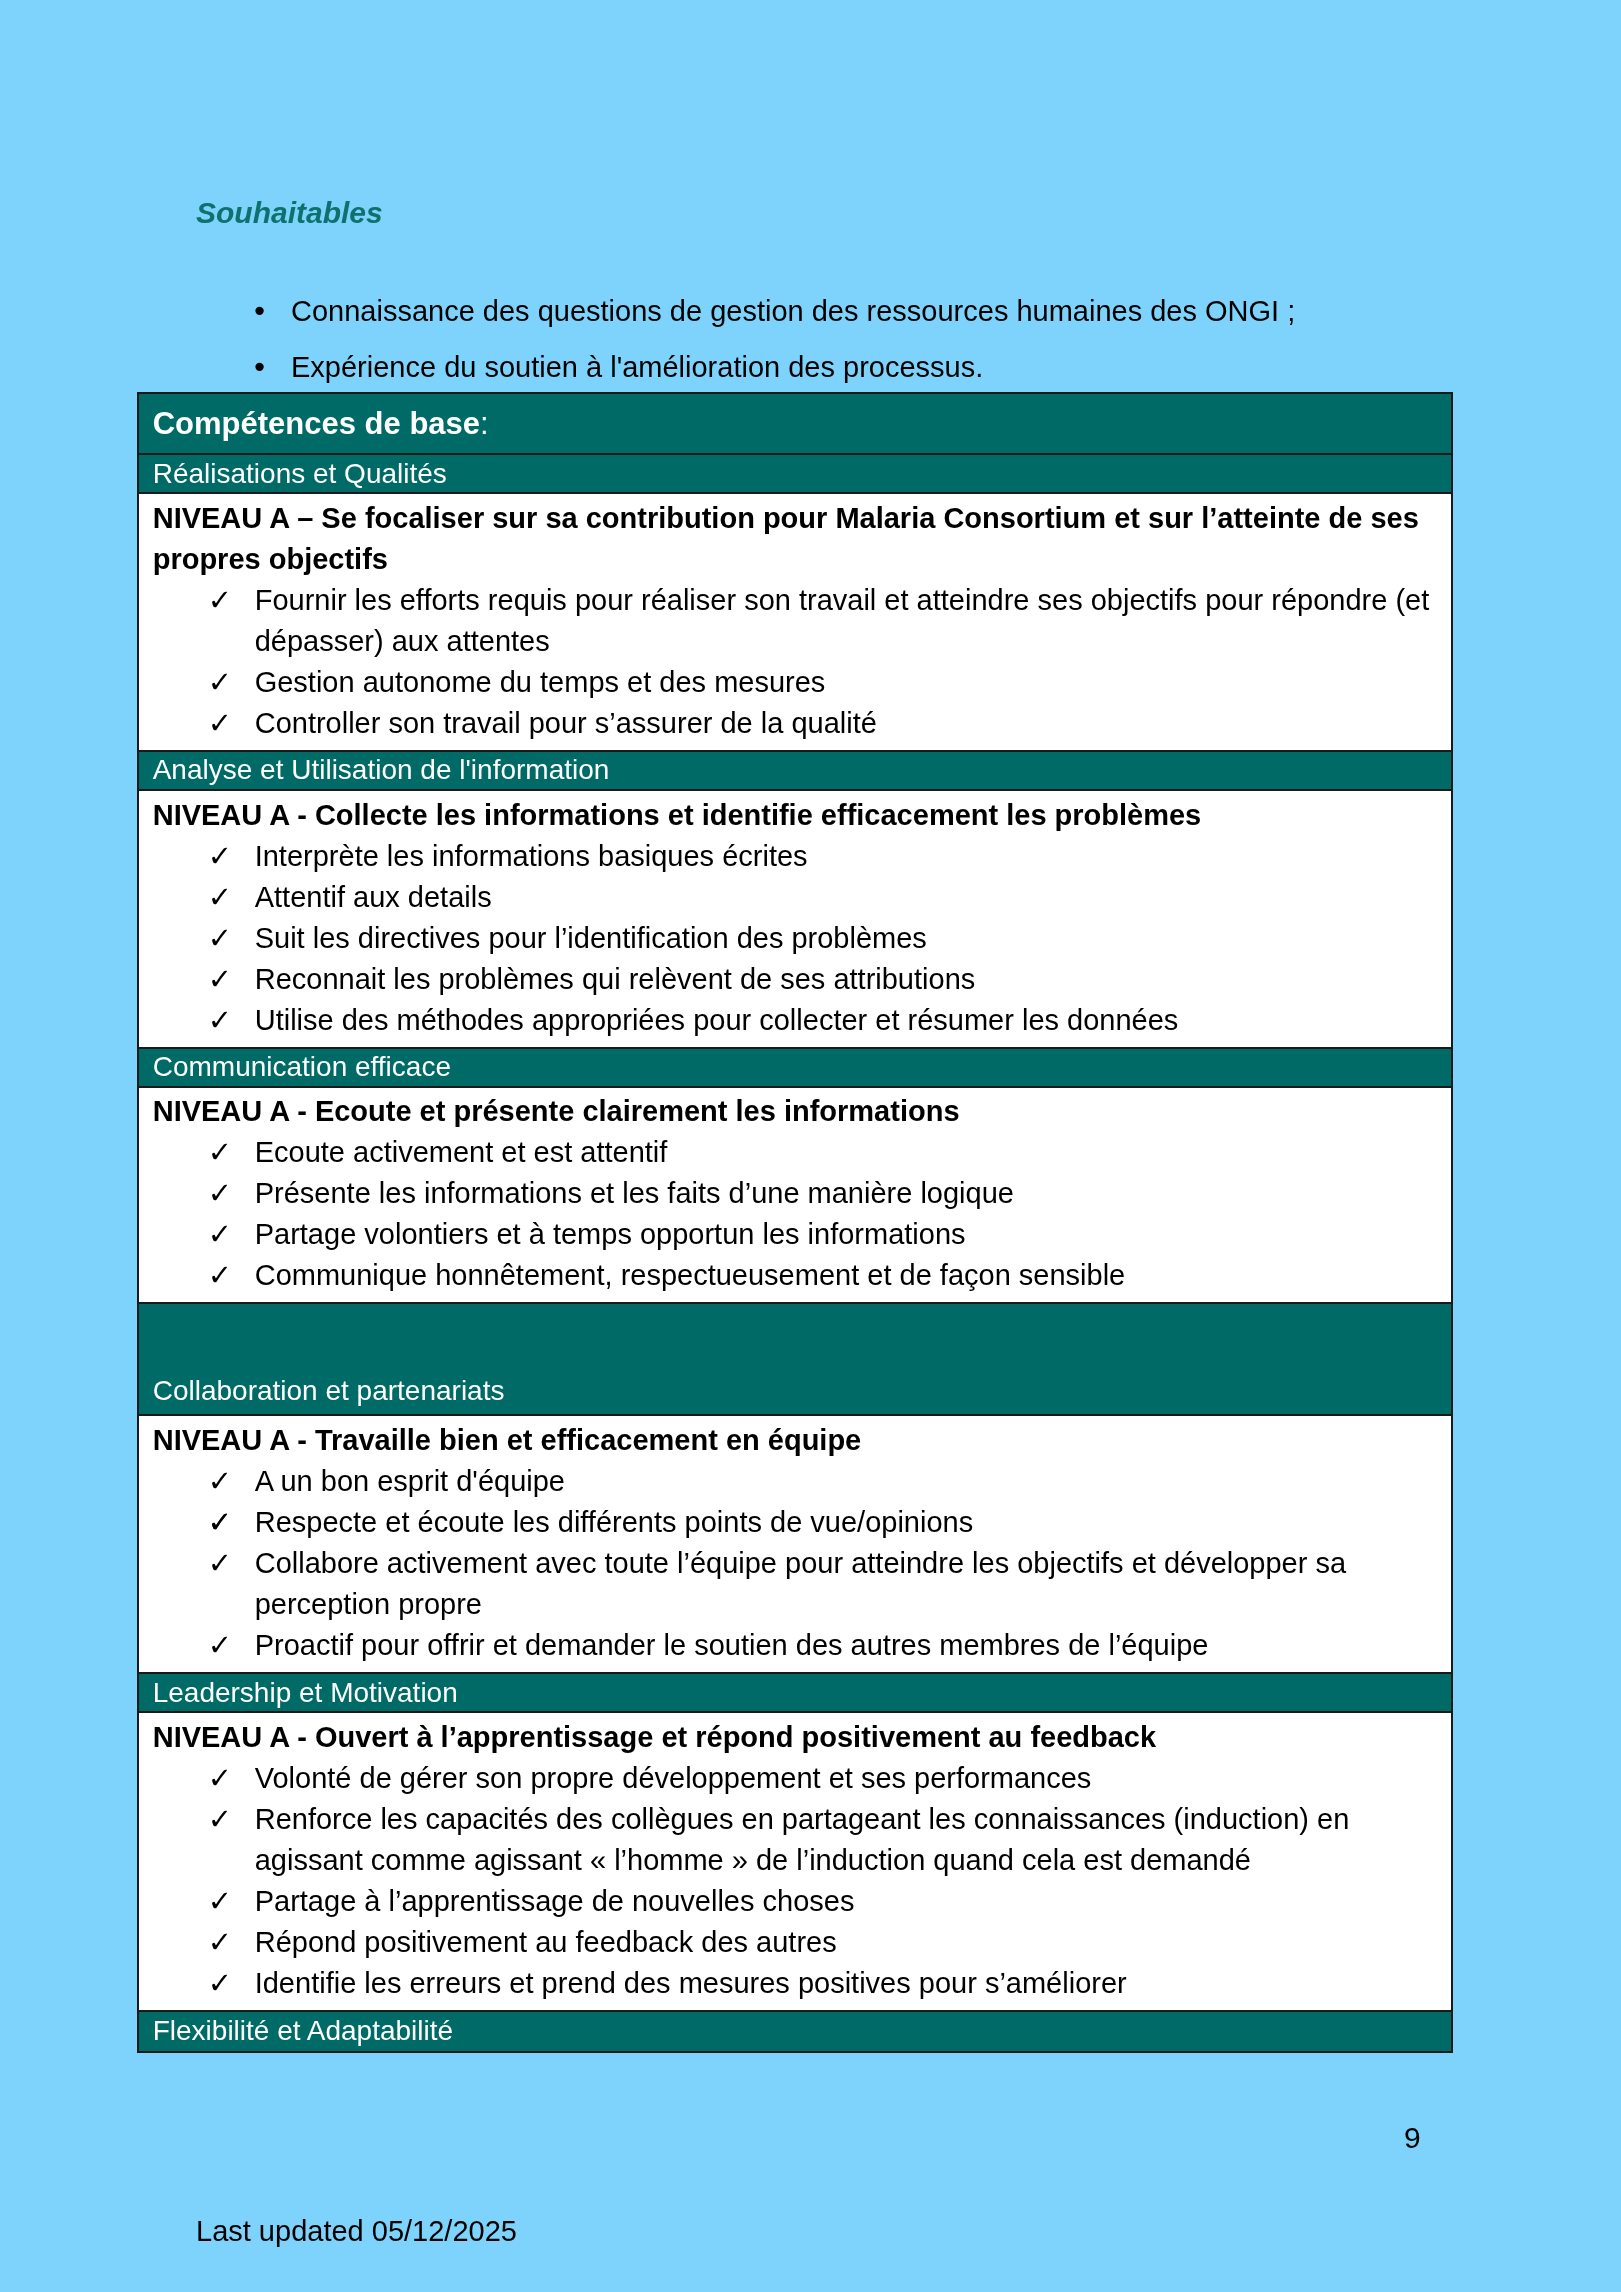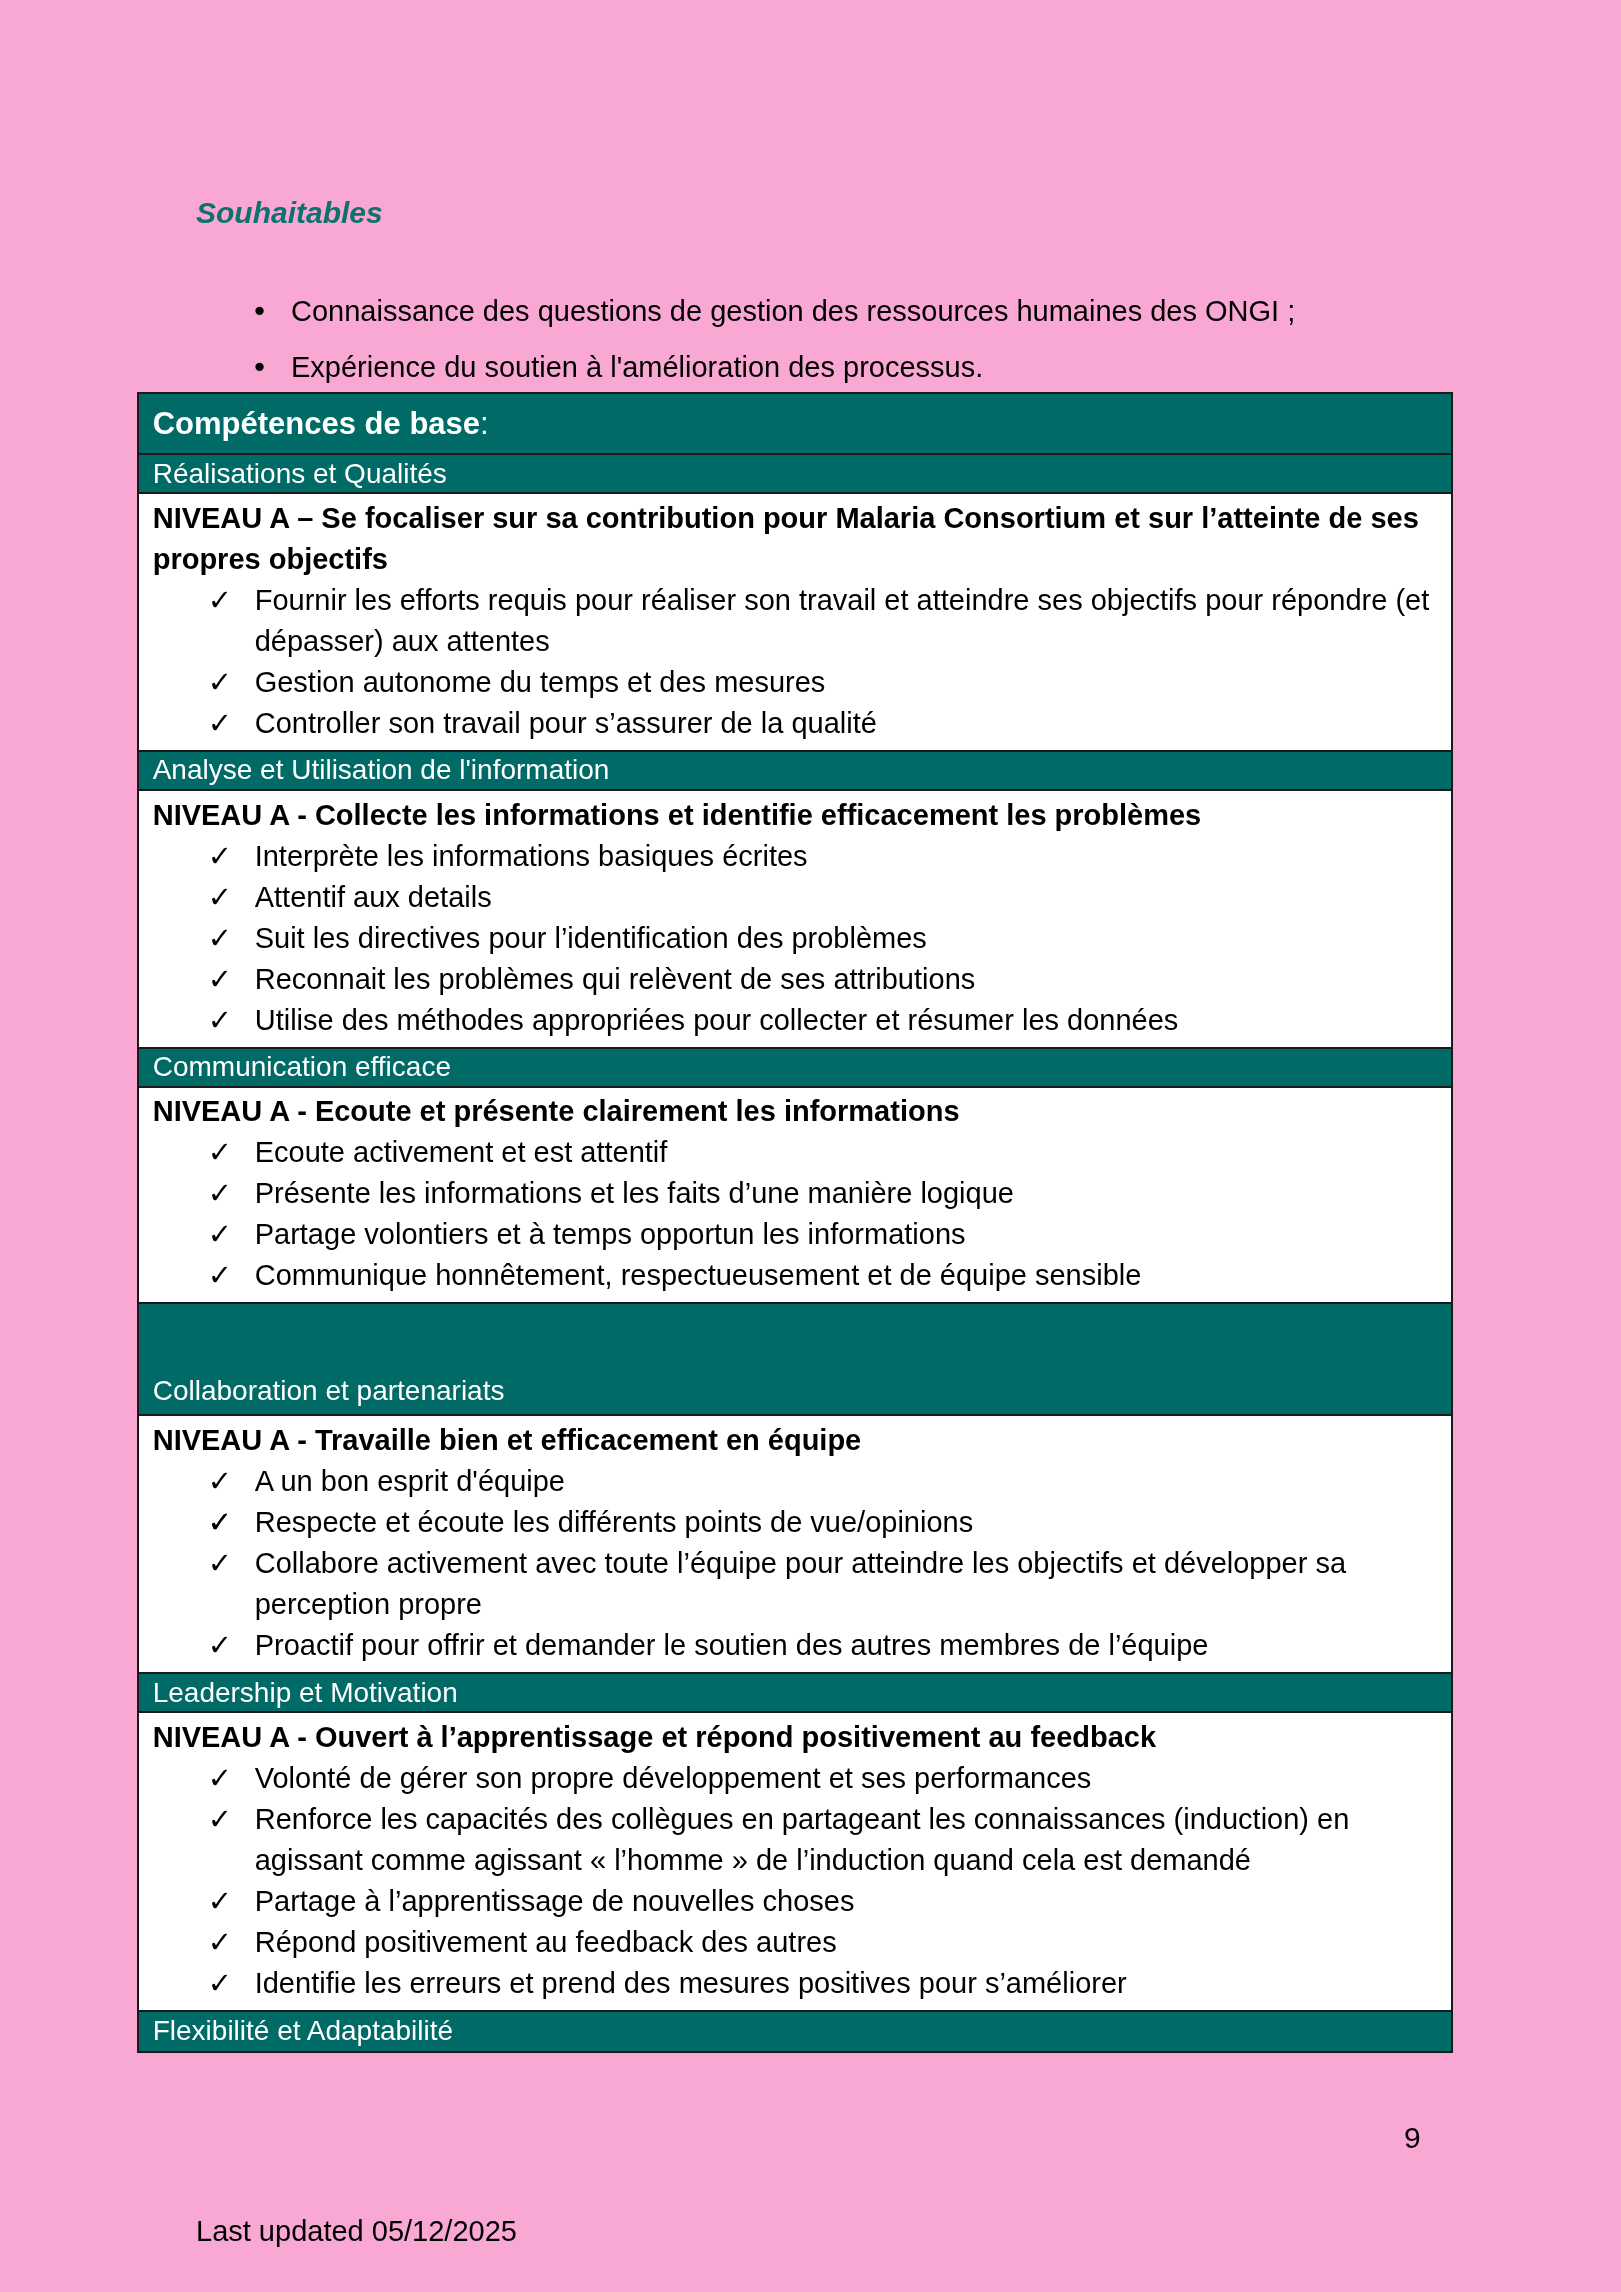--- a/index.html
+++ b/index.html
@@ -6,21 +6,21 @@
     --teal:#006A66;
     --heading-teal:#0E716E;
     --border:#1a1a1a;
     --ink:#000000;
   }
   html,body{margin:0;padding:0;background:#ffffff;}
   .page{
     position:relative;
     width:1621px;
     height:2293px;
-    background:#f9a8d4;
+    background:#7dd3fc;
     font-family:"Liberation Sans", sans-serif;
     color:var(--ink);
     overflow:hidden;
   }
   .souhaitables{
     position:absolute;
     left:196px;
     top:196px;
     margin:0;
     font-size:30px;
@@ -219,21 +219,21 @@
     <span class="check-text">Présente les informations et les faits d’une manière logique</span>
   </li>
 
   <li class="check-item">
     <span class="check-icon">✓</span>
     <span class="check-text">Partage volontiers et à temps opportun les informations</span>
   </li>
 
   <li class="check-item">
     <span class="check-icon">✓</span>
-    <span class="check-text">Communique honnêtement, respectueusement et de équipe sensible</span>
+    <span class="check-text">Communique honnêtement, respectueusement et de façon sensible</span>
   </li>
 </ul>
   </div>
 
   <div class="row teal-row tall">
     <span>Collaboration et partenariats</span>
   </div>
   <div class="row content-row">
     <p class="level-title">NIVEAU A - Travaille bien et efficacement en équipe</p>
     <ul class="check-list">

